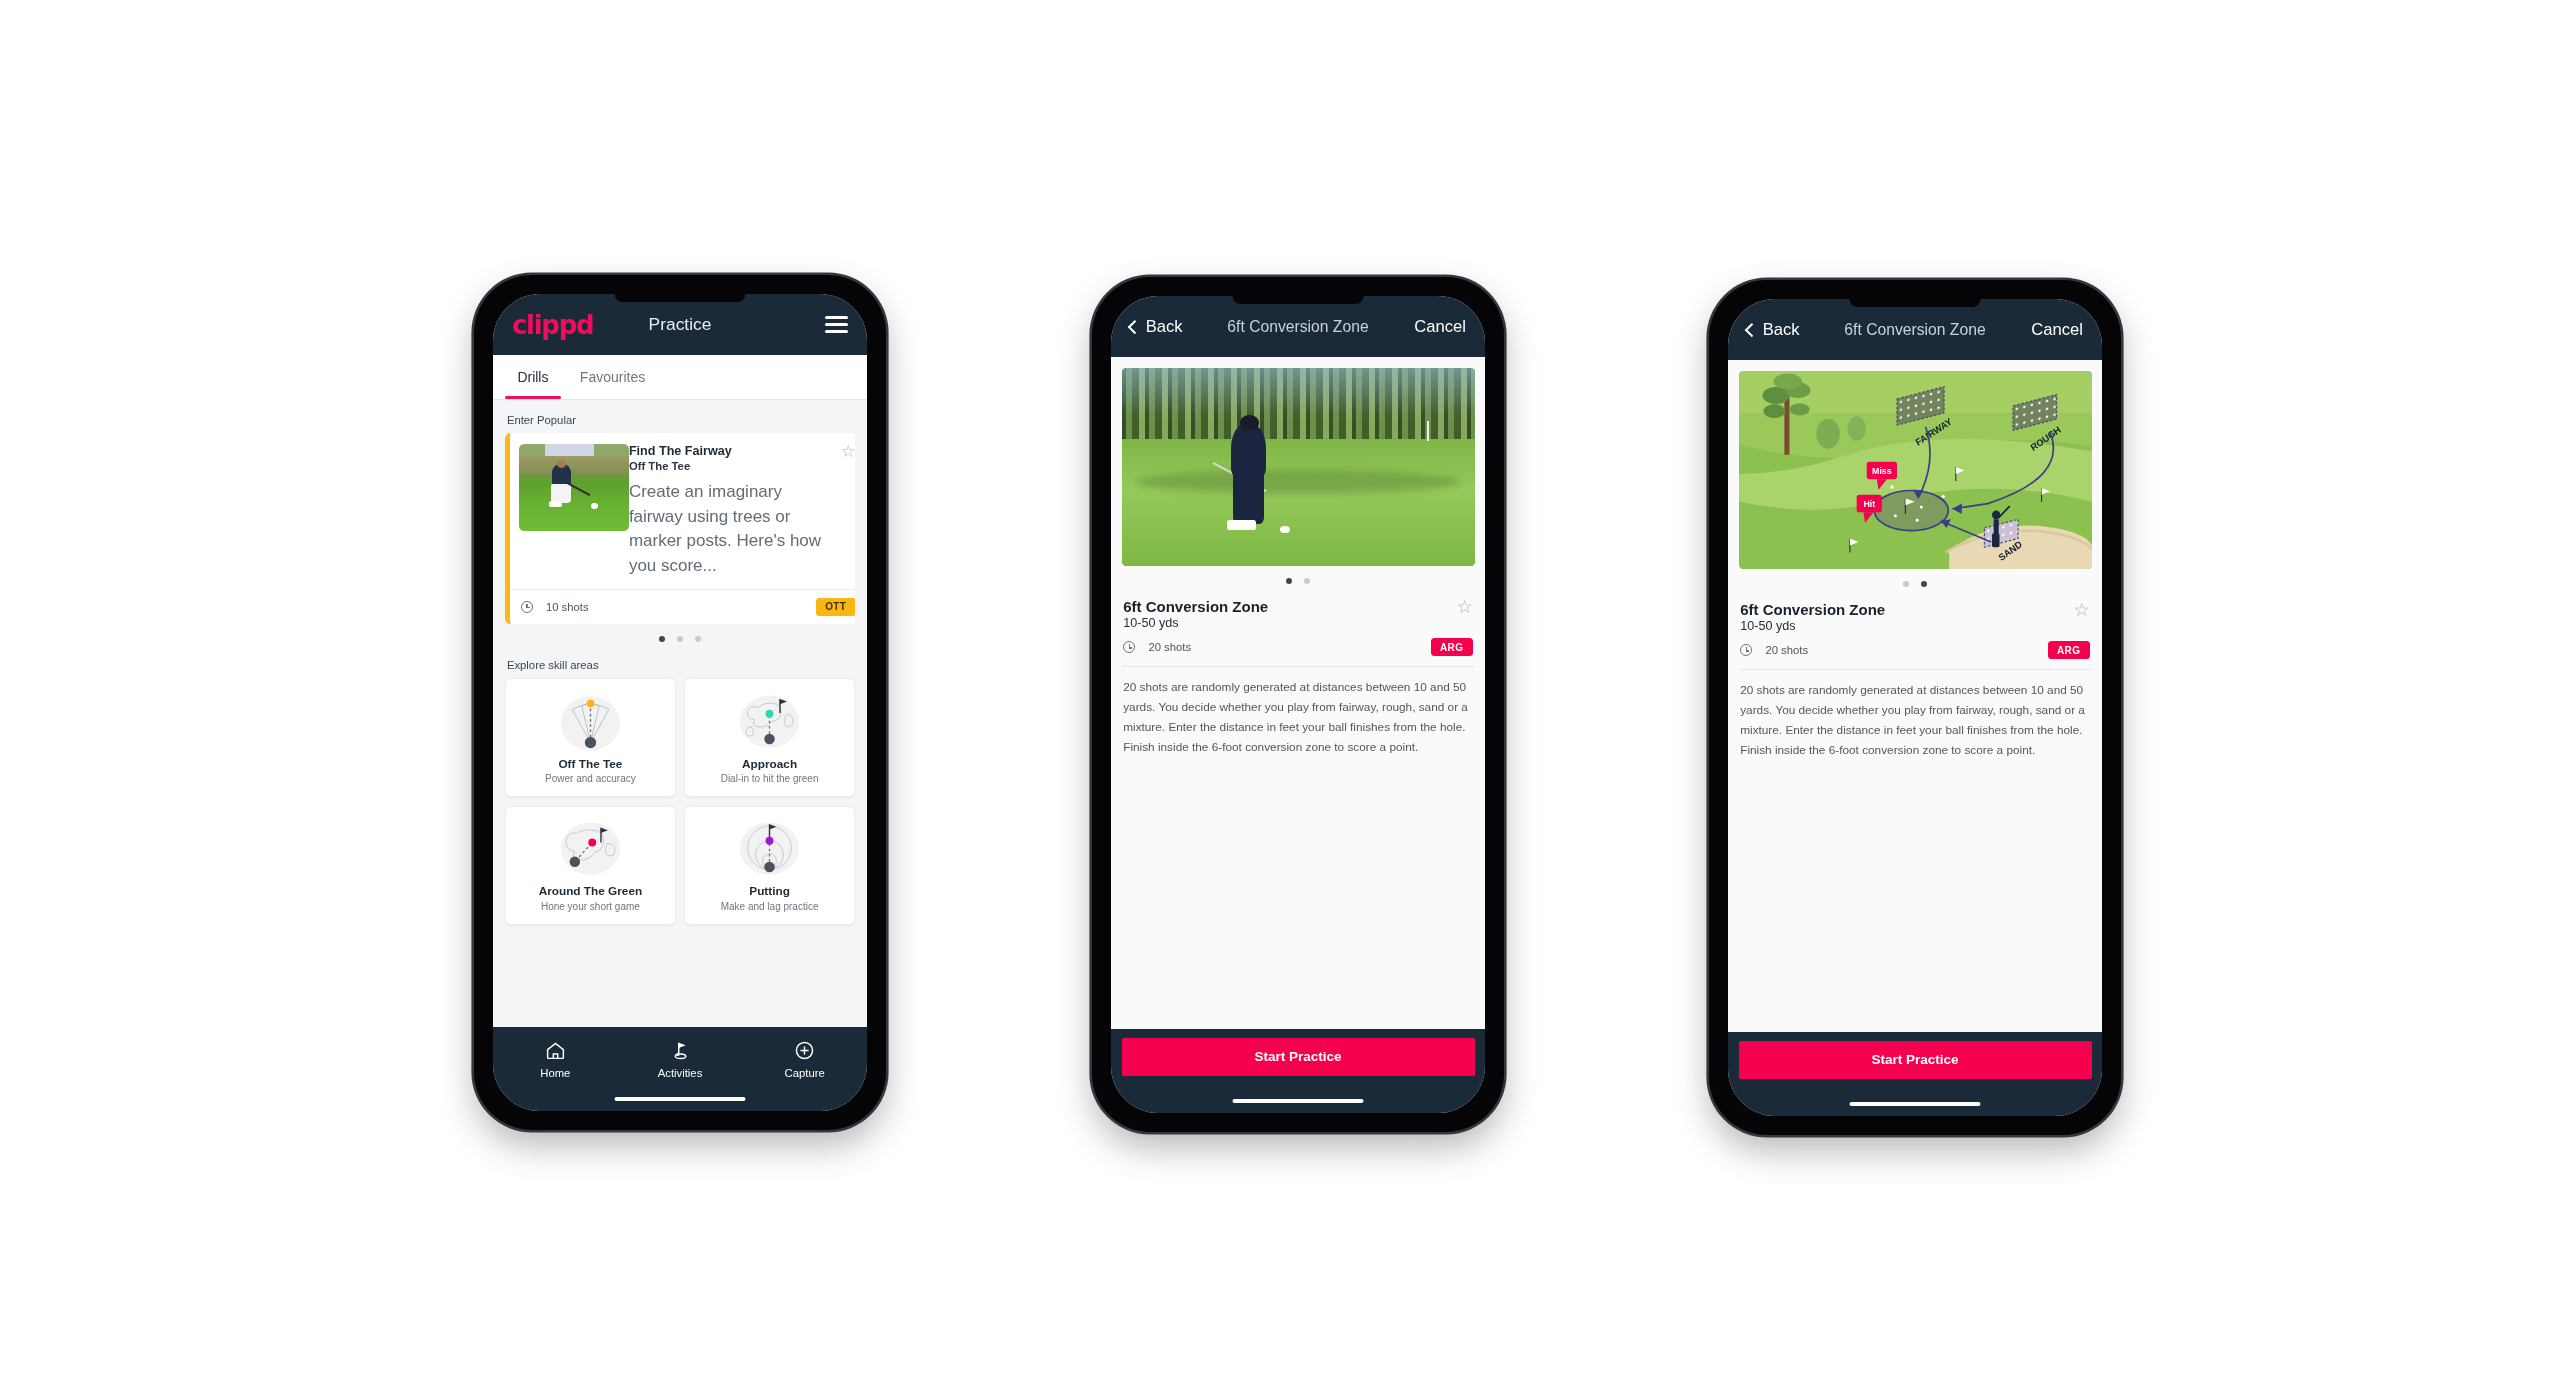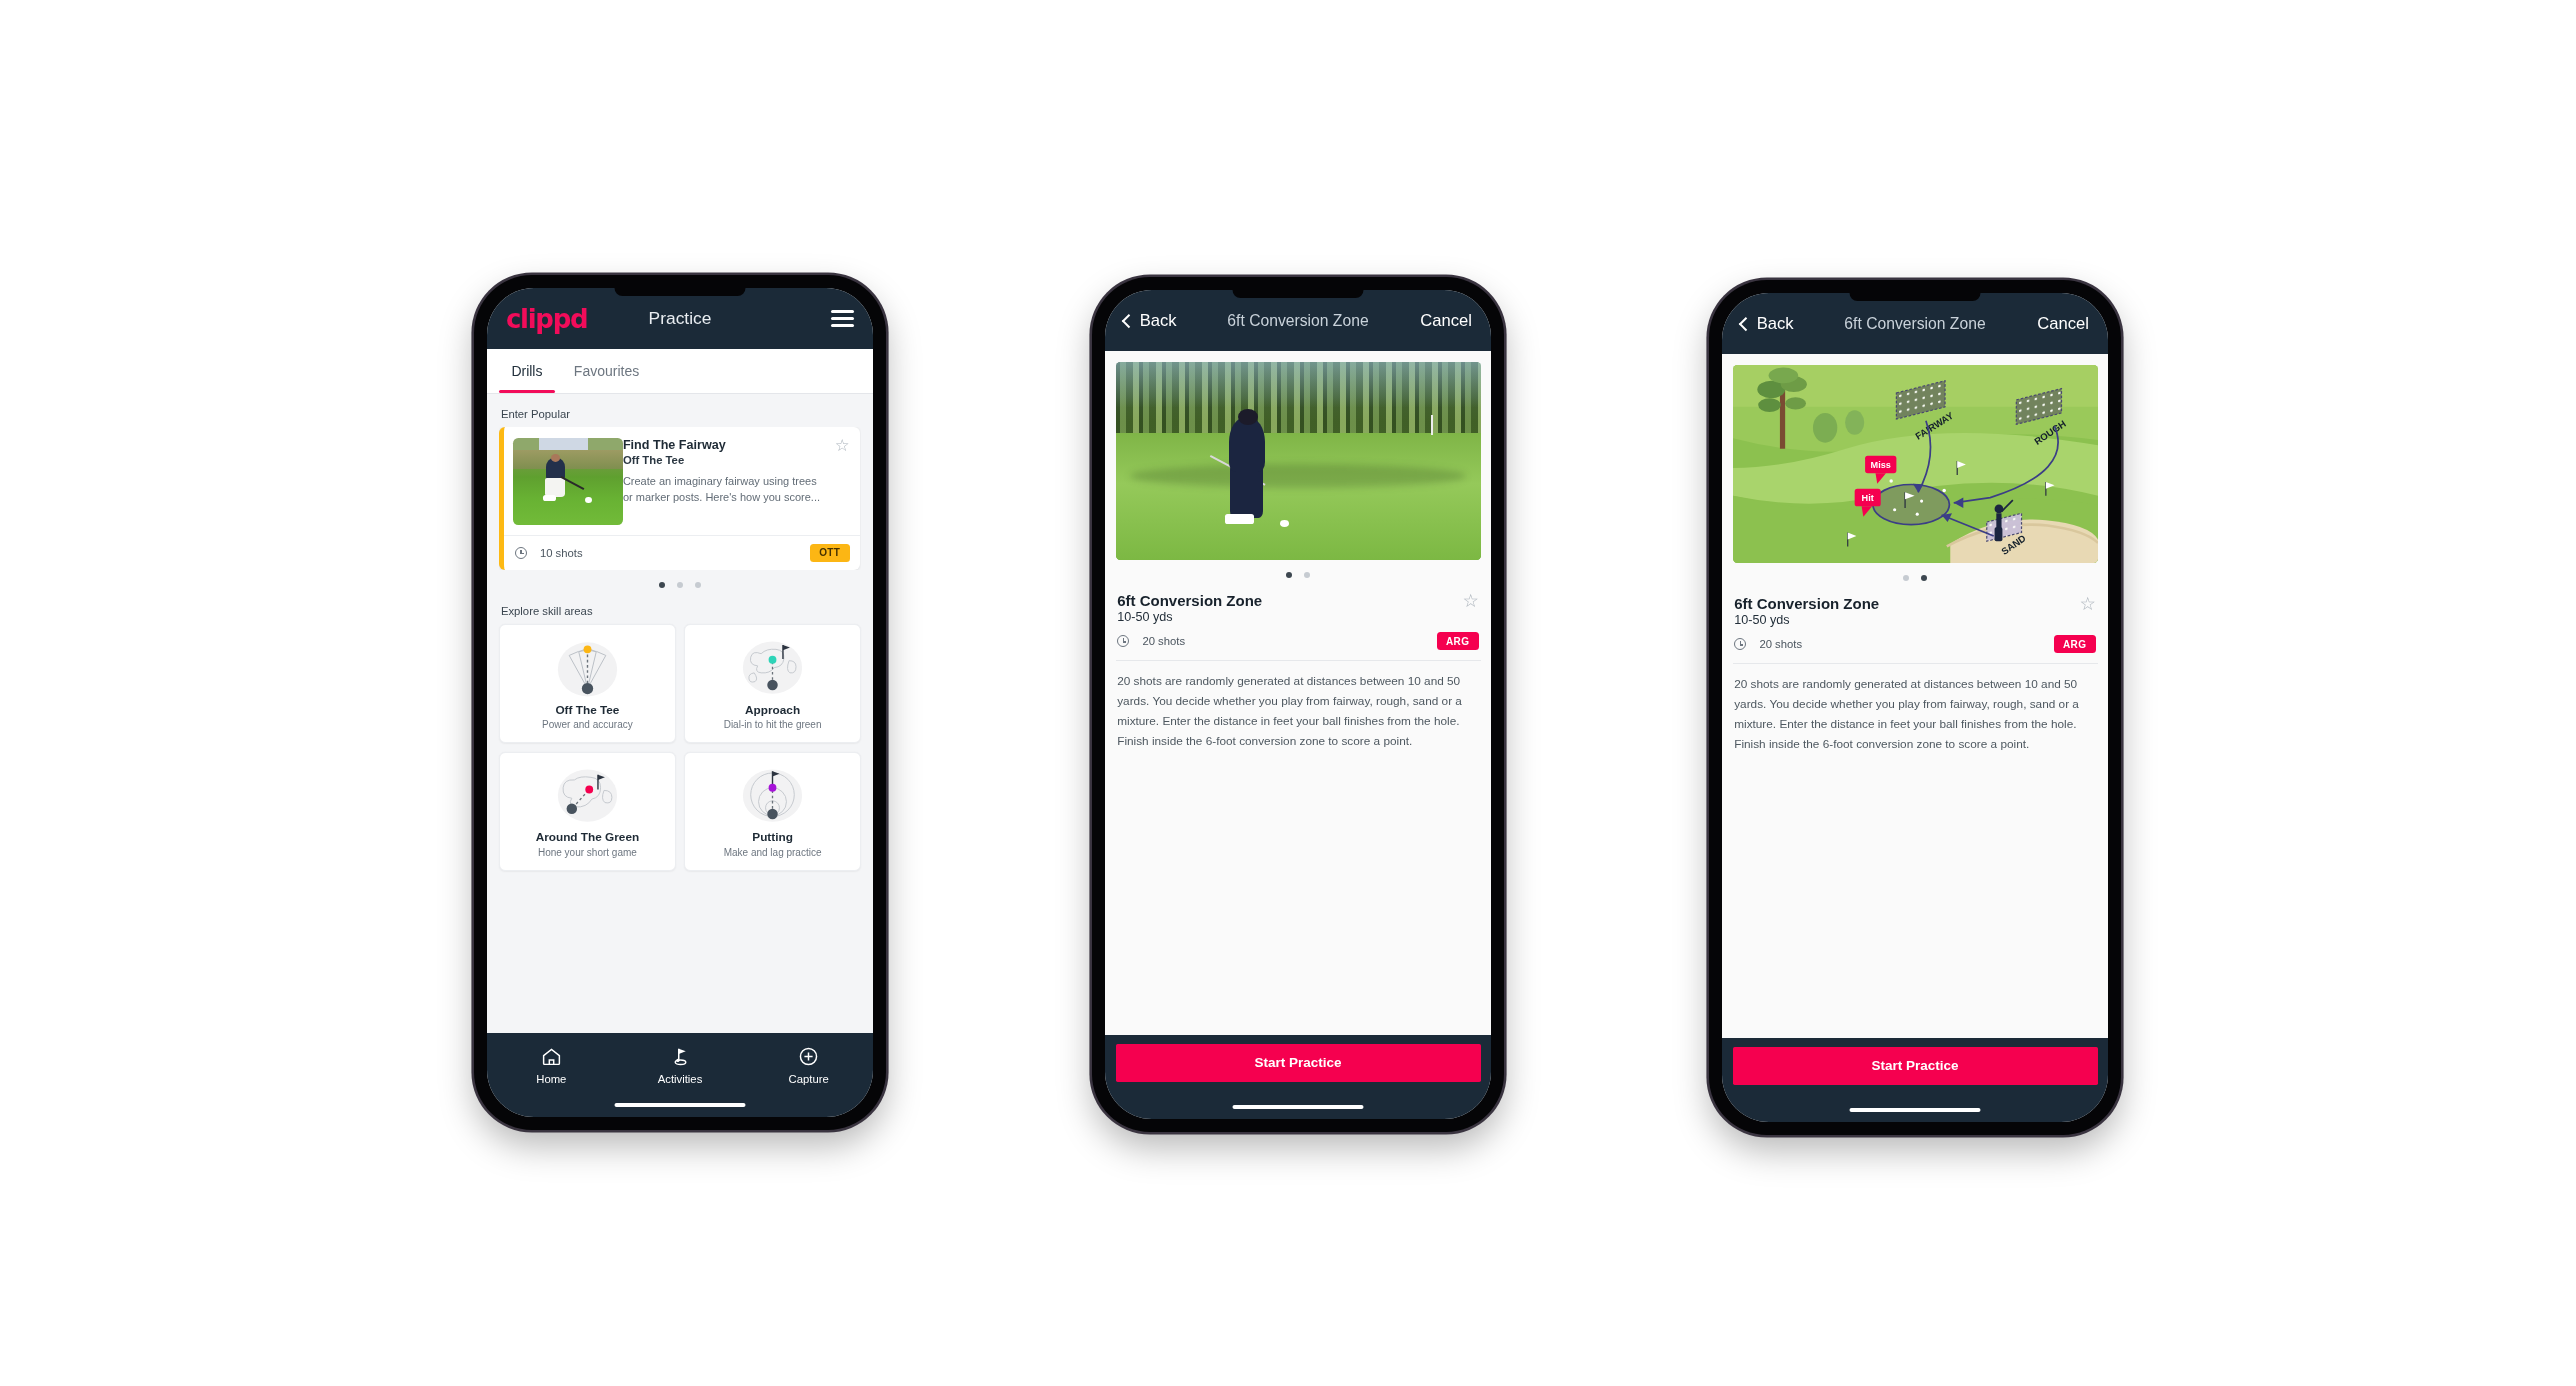--- a/index.html
+++ b/index.html
@@ -10,21 +10,21 @@
     overflow: hidden;
   }
   .stage { position: relative; width: 2576px; height: 1387px; }
 
   
   .phone {
     position: absolute;
     width: 412px; height: 855px;
     background: #050507;
     border-radius: 58px;
-    padding: 13px;
+    padding: 19px;
     box-shadow: 0 0 0 2.6px #3a3440, 0 15.7px 35px rgba(0,0,0,.28);
   }
   .phone.p1 { left: 474px; top: 275px; }
   .phone.p2 { left: 1092px; top: 277px; }
   .phone.p3 { left: 1709px; top: 280px; }
 
   .screen {
     position: relative;
     width: 100%; height: 100%;
     border-radius: 47px;
@@ -143,21 +143,21 @@
   .drill-thumb .tt-golfer-torso{position:absolute;left:30%;top:24%;width:17%;height:26%;background:#23304b;border-radius:40% 40% 20% 20%;}
   .drill-thumb .tt-golfer-head{position:absolute;left:35%;top:19%;width:8%;height:9%;background:#a9785a;border-radius:50%;}
   .drill-thumb .tt-golfer-legs{position:absolute;left:29%;top:46%;width:18%;height:22%;background:#f4f4f2;border-radius:10% 10% 20% 20%;}
   .drill-thumb .tt-shoe{position:absolute;left:27%;top:66%;width:12%;height:7%;background:#fff;border-radius:2.6px;}
   .drill-thumb .tt-club{position:absolute;left:44%;top:44%;width:24%;height:1.7px;background:#2a2a2a;transform:rotate(28deg);transform-origin:left center;}
   .drill-thumb .tt-ball{position:absolute;left:66%;top:68%;width:6%;height:7%;background:#fff;border-radius:50%;}
 
   .drill-info { flex: 1 1 auto; min-width: 0; position: relative; padding-right: 23px;}
   .drill-title { font-size: 12.6px; font-weight: 700; color: #1e2a35; }
   .drill-sub { font-size: 11.3px; font-weight: 700; color: #2b3742; margin-top: 2.6px; }
-  .drill-desc { font-size: 11px; color: #626c76; line-height: 1.45; margin-top: 7.8px; }
+  .drill-desc { font-size: 17px; color: #626c76; line-height: 1.45; margin-top: 7.8px; }
   .star {
     position: absolute; top: 0; right: 0;
     font-size: 16.6px; color: #adb5bd; cursor: pointer; line-height: 1;
   }
   .drill-foot {
     display: flex; align-items: center; justify-content: space-between;
     border-top: 0.9px solid #eceef1;
     padding: 7.8px 10.5px 7.8px 10.5px;
   }
   .shots { display: flex; align-items: center; gap: 13px; font-size: 11.3px; color: #4b555f; }

